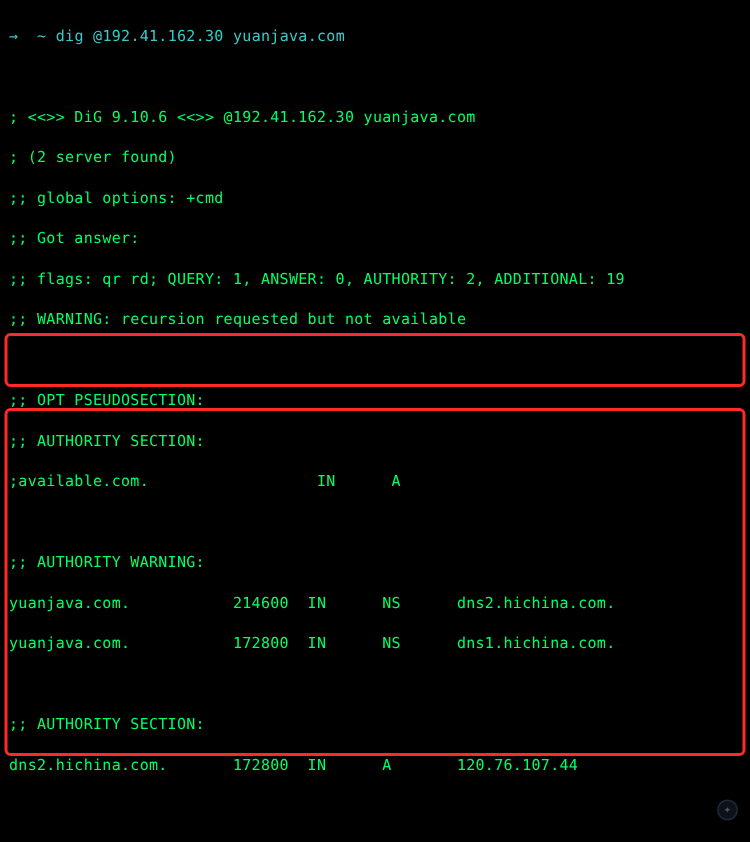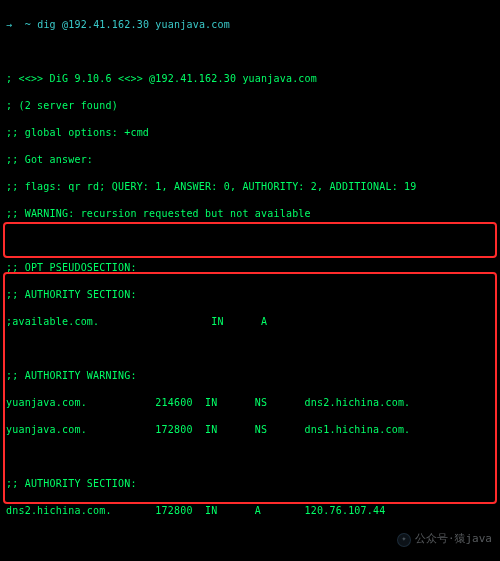--- a/index.html
+++ b/index.html
@@ -91,14 +91,13 @@
 
 
 
 </div>
 
 <div class="box box1"></div>
 <div class="box box2"></div>
 
 <div class="watermark">
   <span class="wm-icon">✦</span>
-  <span>公众号·猿java</span>
 </div>
 
 </body></html>

